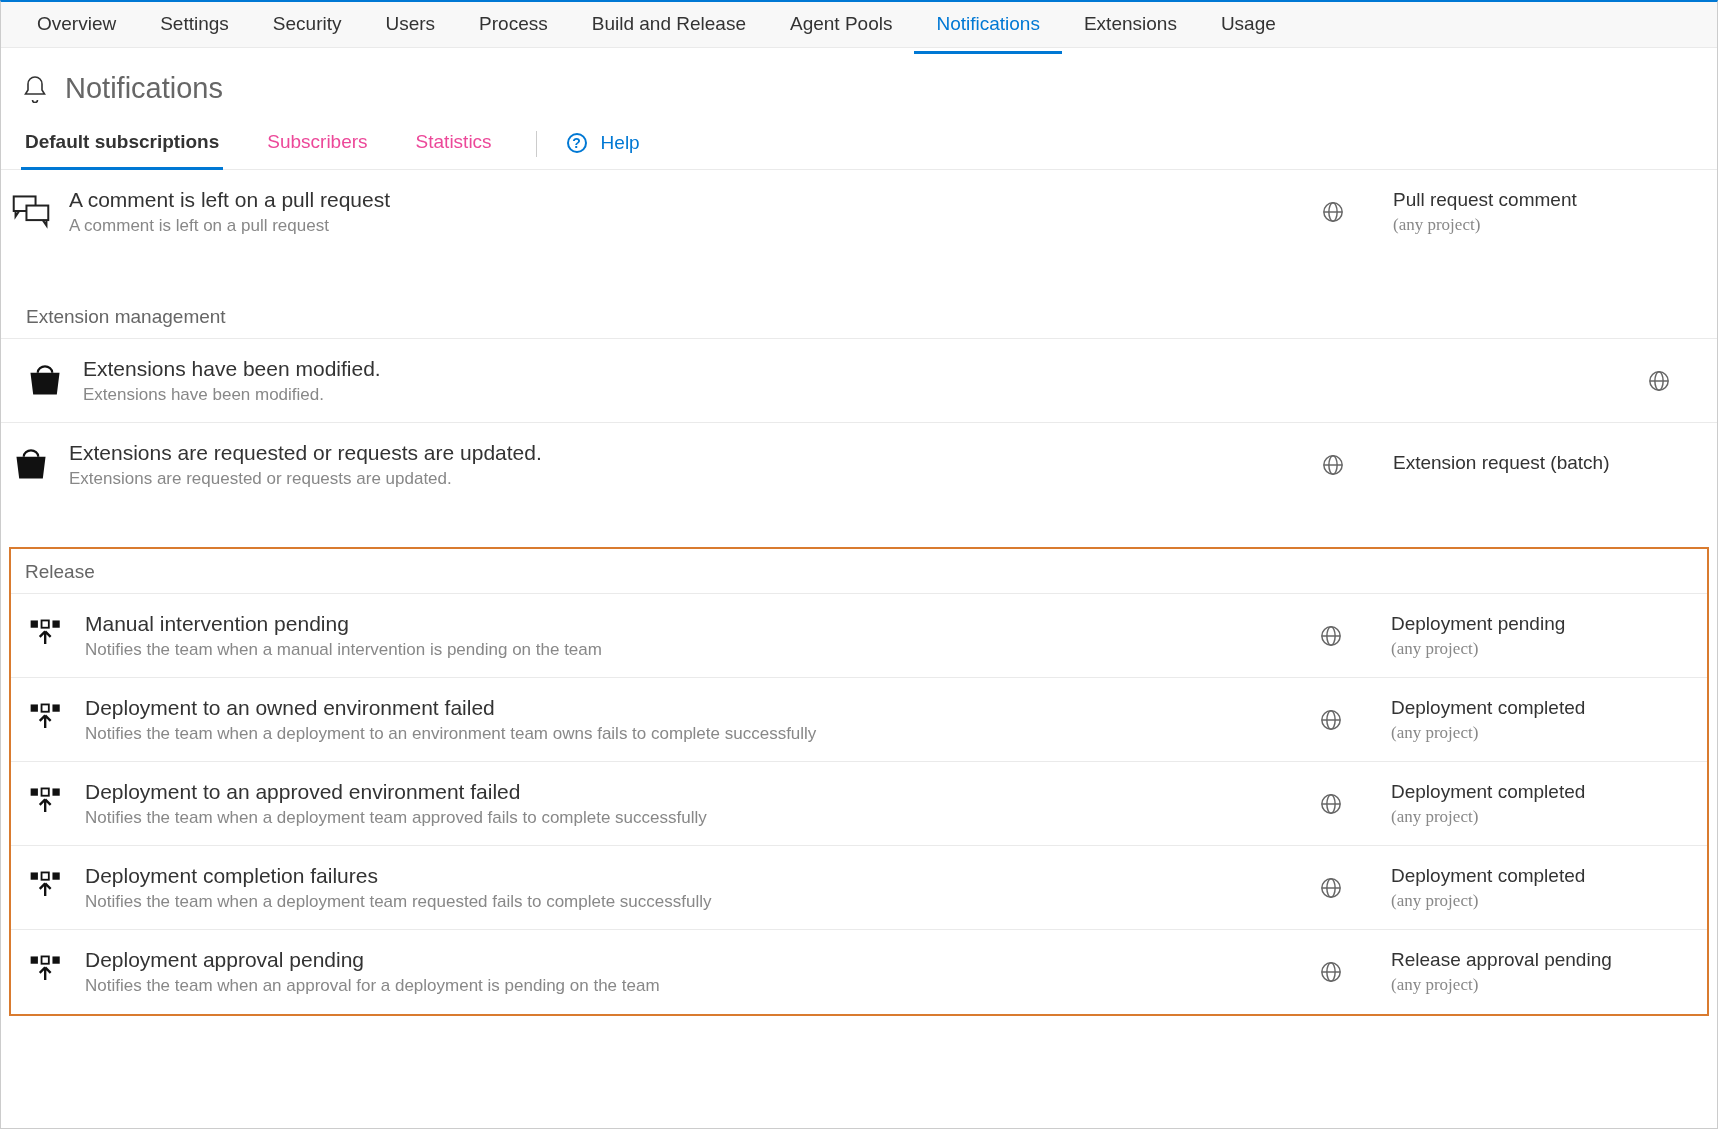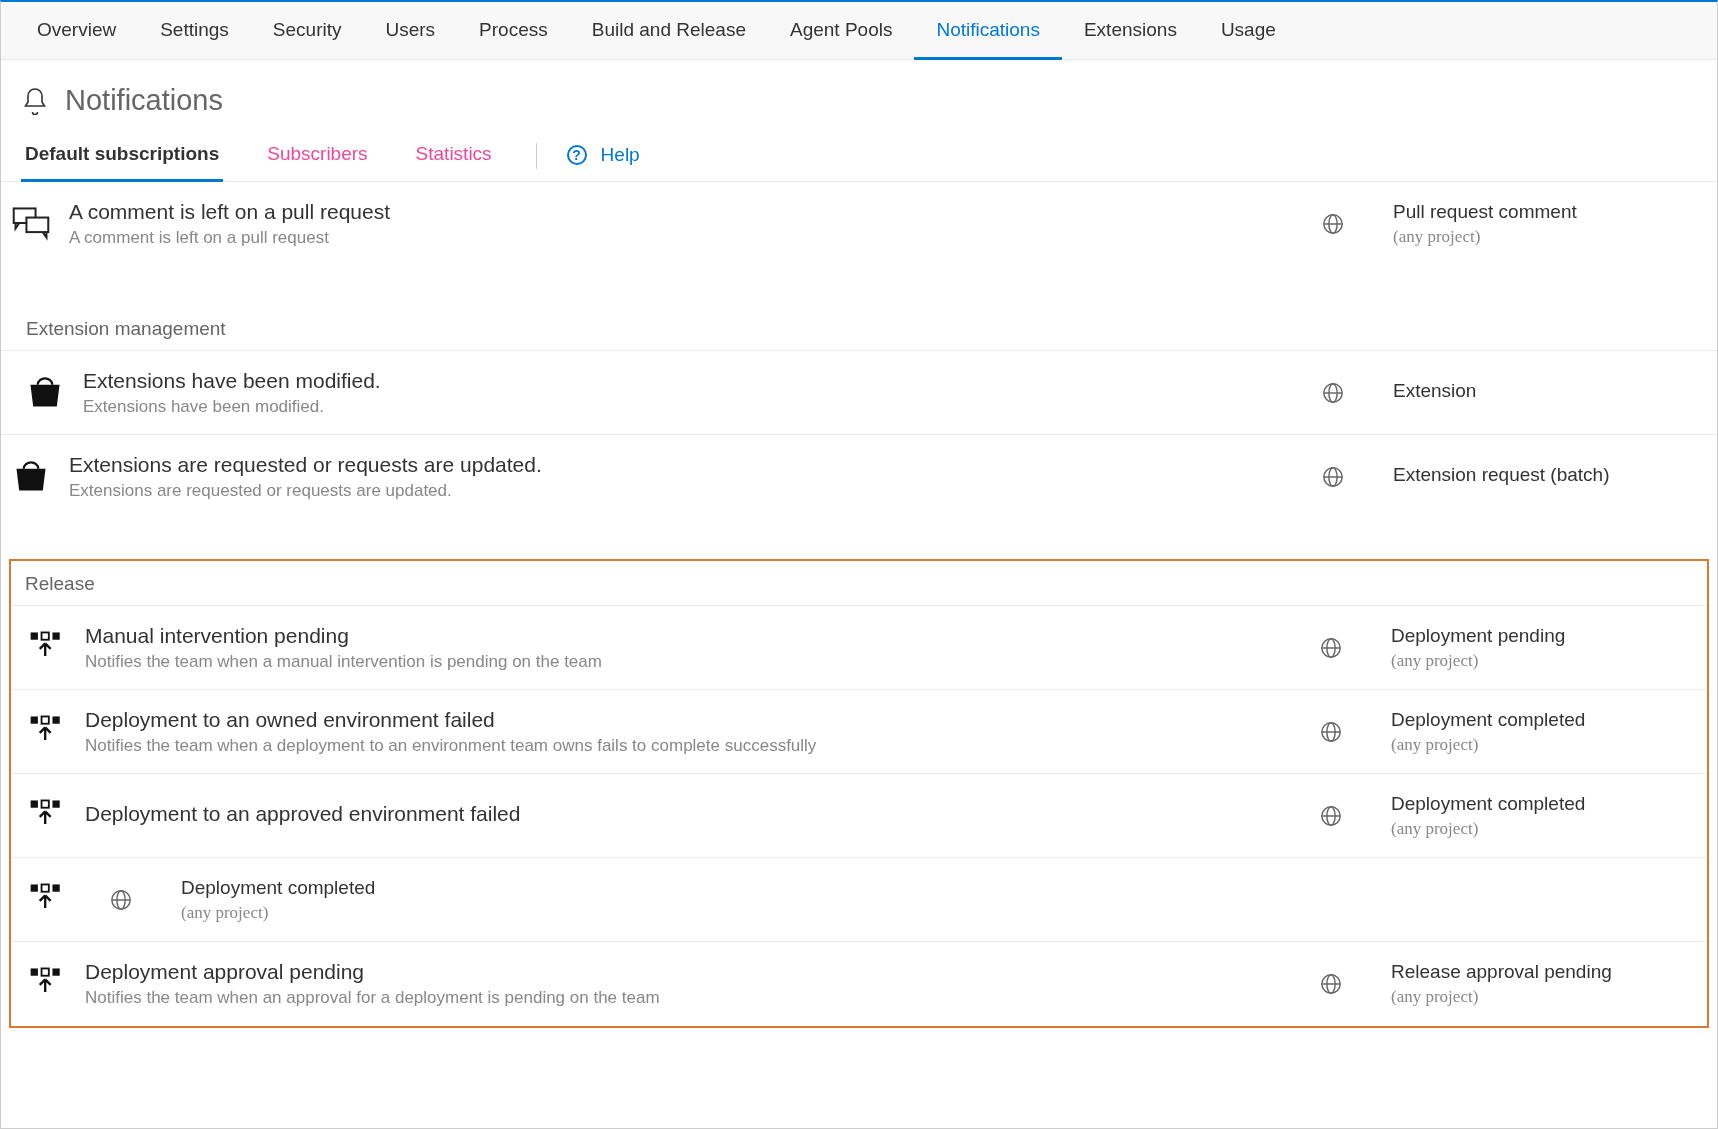--- a/index.html
+++ b/index.html
@@ -17,21 +17,21 @@
     background: #ffffff;
     overflow: hidden;
     position: relative;
   }
   .top-nav {
     display: flex;
     align-items: center;
     background: #f8f8f8;
     border-bottom: 1px solid #eaeaea;
     padding: 0 14px;
-    height: 58px;
+    height: 46px;
   }
   .top-nav .nav-item {
     padding: 0 22px;
     height: 58px;
     display: flex;
     align-items: center;
     color: #333333;
     font-size: 19px;
     cursor: pointer;
     border-bottom: 3px solid transparent;
@@ -233,24 +233,20 @@
         <div class="item-title">Extensions have been modified.</div>
         <div class="item-desc">Extensions have been modified.</div>
       </div>
       <span class="item-globe">
         <svg viewBox="0 0 24 24" width="22" height="22">
           <circle cx="12" cy="12" r="10" fill="none" stroke="#666" stroke-width="1.6"></circle>
           <ellipse cx="12" cy="12" rx="4.5" ry="10" fill="none" stroke="#666" stroke-width="1.6"></ellipse>
           <line x1="2" y1="12" x2="22" y2="12" stroke="#666" stroke-width="1.6"></line>
         </svg>
       </span>
-      <div class="item-right">
-        <div class="cat">Extension</div>
-        <div class="scope"></div>
-      </div>
     </div>
 
     <div class="item-row group-end">
       <span class="item-icon">
         <svg viewBox="0 0 44 44" width="40" height="40">
           <path d="M14 14c0-4 4-7 8-7s8 3 8 7" fill="none" stroke="#111" stroke-width="2.4"></path>
           <path d="M6 14h32l-3 24H9z" fill="#111"></path>
         </svg>
       </span>
       <div class="item-main">
@@ -329,20 +325,21 @@
         <span class="item-icon">
           <svg viewBox="0 0 44 44" width="40" height="40">
               <rect x="4" y="6" width="8" height="8" fill="#111"></rect>
               <rect x="16" y="6" width="8" height="8" fill="none" stroke="#111" stroke-width="2"></rect>
               <rect x="28" y="6" width="8" height="8" fill="#111"></rect>
               <path d="M20 18v14m0 0l-6-6m6 6l6-6" fill="none" stroke="#111" stroke-width="2.6" transform="rotate(180 20 25)"></path>
             </svg>
         </span>
         <div class="item-main">
           <div class="item-title">Deployment to an approved environment failed</div>
+          <div class="item-desc">Notifies the team when a deployment team approved fails to complete successfully</div>
         </div>
         <span class="item-globe">
           <svg viewBox="0 0 24 24" width="22" height="22">
               <circle cx="12" cy="12" r="10" fill="none" stroke="#666" stroke-width="1.6"></circle>
               <ellipse cx="12" cy="12" rx="4.5" ry="10" fill="none" stroke="#666" stroke-width="1.6"></ellipse>
               <line x1="2" y1="12" x2="22" y2="12" stroke="#666" stroke-width="1.6"></line>
             </svg>
         </span>
         <div class="item-right">
           <div class="cat">Deployment completed</div>
@@ -352,20 +349,24 @@
 
       <div class="item-row">
         <span class="item-icon">
           <svg viewBox="0 0 44 44" width="40" height="40">
               <rect x="4" y="6" width="8" height="8" fill="#111"></rect>
               <rect x="16" y="6" width="8" height="8" fill="none" stroke="#111" stroke-width="2"></rect>
               <rect x="28" y="6" width="8" height="8" fill="#111"></rect>
               <path d="M20 18v14m0 0l-6-6m6 6l6-6" fill="none" stroke="#111" stroke-width="2.6" transform="rotate(180 20 25)"></path>
             </svg>
         </span>
+        <div class="item-main">
+          <div class="item-title">Deployment completion failures</div>
+          <div class="item-desc">Notifies the team when a deployment team requested fails to complete successfully</div>
+        </div>
         <span class="item-globe">
           <svg viewBox="0 0 24 24" width="22" height="22">
               <circle cx="12" cy="12" r="10" fill="none" stroke="#666" stroke-width="1.6"></circle>
               <ellipse cx="12" cy="12" rx="4.5" ry="10" fill="none" stroke="#666" stroke-width="1.6"></ellipse>
               <line x1="2" y1="12" x2="22" y2="12" stroke="#666" stroke-width="1.6"></line>
             </svg>
         </span>
         <div class="item-right">
           <div class="cat">Deployment completed</div>
           <div class="scope">(any project)</div>

